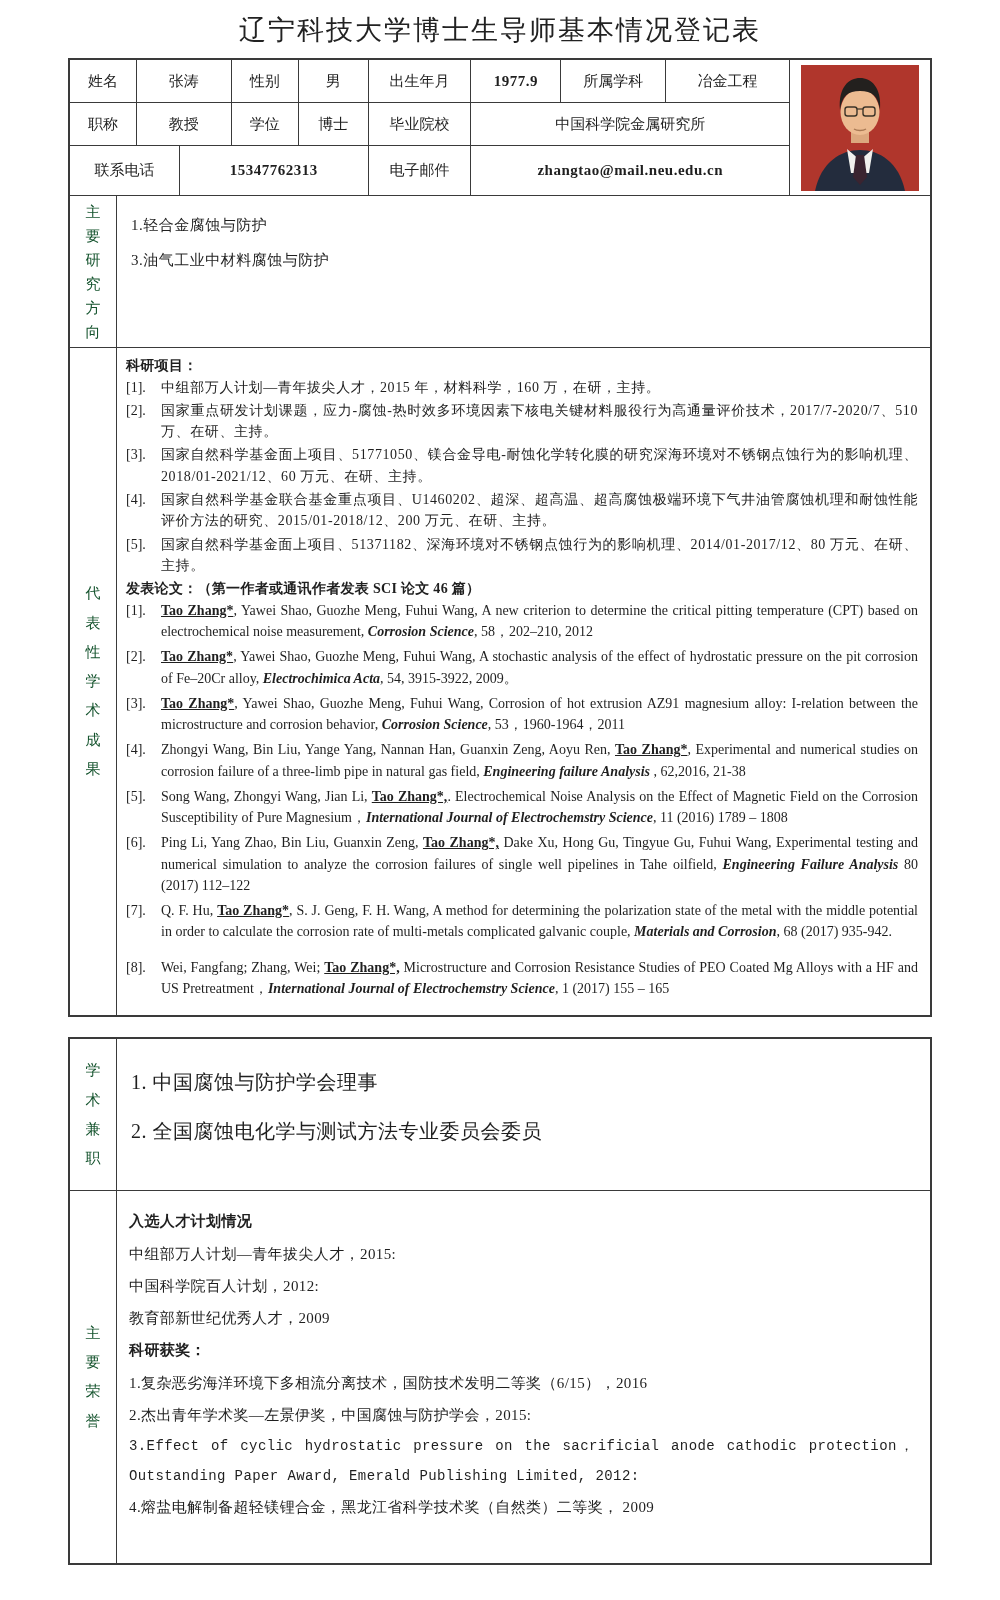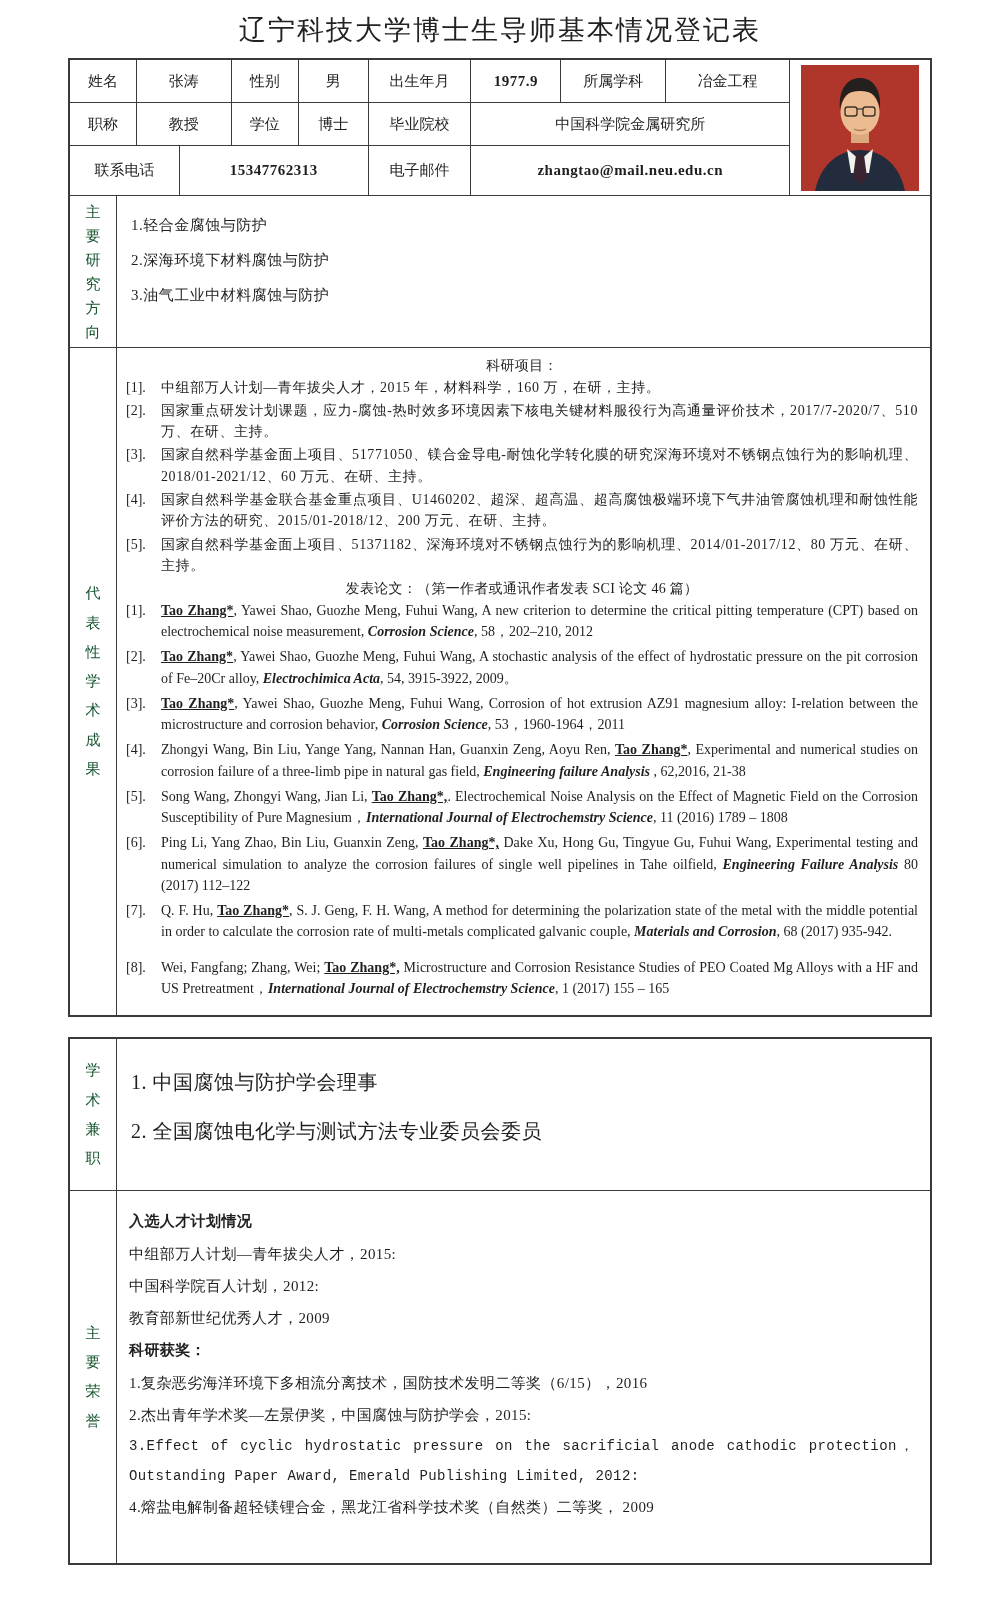--- a/index.html
+++ b/index.html
@@ -56,21 +56,21 @@
     font-size: 15px; line-height: 1.95; color: #14532d;
   }
   .research .vlabel-text { line-height: 1.6; }
   .content { flex: 1; min-width: 0; }
 
   .research { min-height: 152px; }
   .research .content { padding: 20px 14px 10px 14px; font-size: 15px; }
   .rline { margin-bottom: 16px; letter-spacing: .5px; }
 
   .achievements .content { padding: 7px 12px 12px 9px; font-size: 14px; }
-  .sub-header { font-weight: 400; line-height: 1.55; letter-spacing: .3px; text-align: center; }
+  .sub-header { font-weight: 700; line-height: 1.55; letter-spacing: .3px; }
   .item { display: flex; line-height: 1.52; margin-bottom: 2px; }
   .marker { width: 35px; flex: none; }
   .itext { flex: 1; text-align: justify; }
   .zh { letter-spacing: .6px; }
   .paper { margin-bottom: 4px; }
   .paper:last-child { margin-top: 14px; }
   .papers-header { margin-top: 2px; }
 
   .positions { min-height: 152px; }
   .positions .content { padding: 30px 6px 10px 14px; font-size: 20px; }
@@ -136,21 +136,20 @@
       </div>
     </div>
 
     <div class="section research">
       <div class="vlabel">
         <div class="vlabel-text">主要研究方向</div>
       </div>
       <div class="content">
         <div>
             <div class="rline">1.轻合金腐蚀与防护</div>
-            <div class="rline">2.深海环境下材料腐蚀与防护</div>
             <div class="rline">3.油气工业中材料腐蚀与防护</div>
           </div>
       </div>
     </div>
 
     <div class="section achievements">
       <div class="vlabel">
         <div class="vlabel-text">代表性学术成果</div>
       </div>
       <div class="content">

